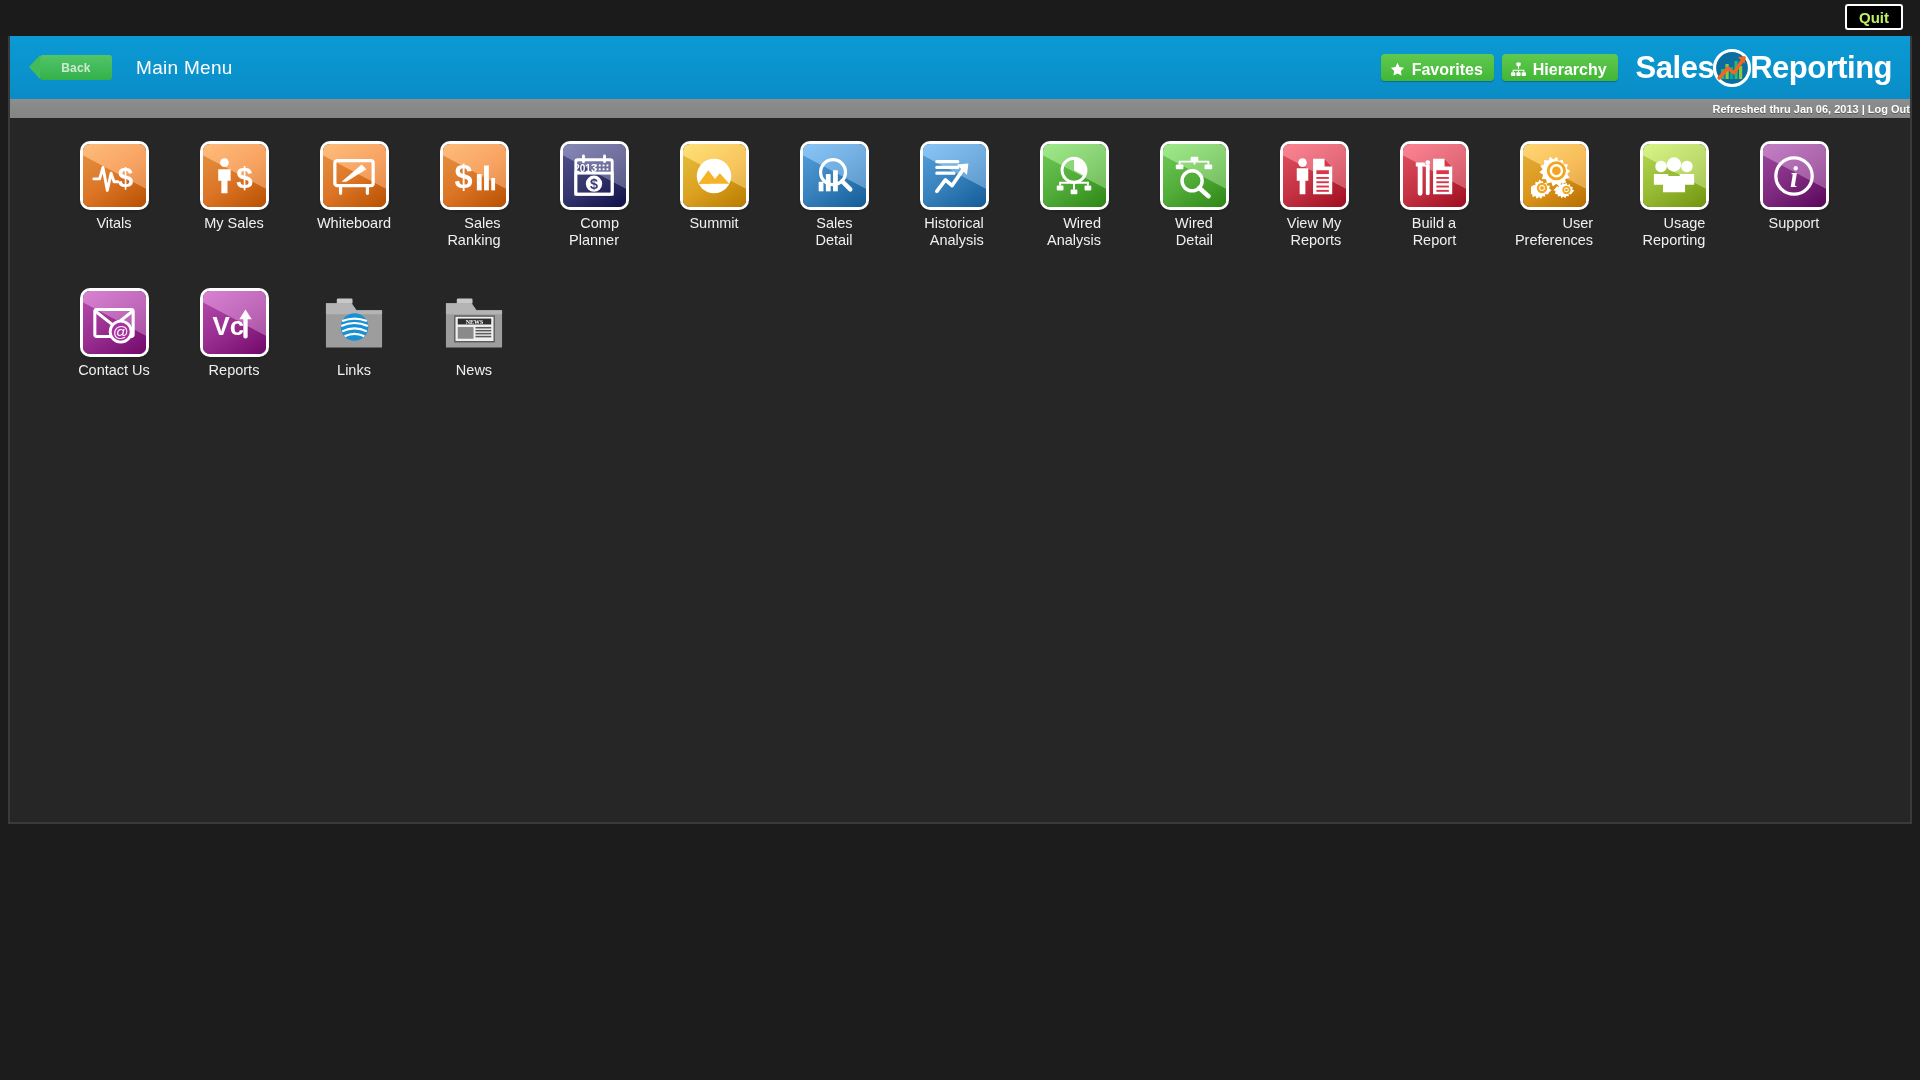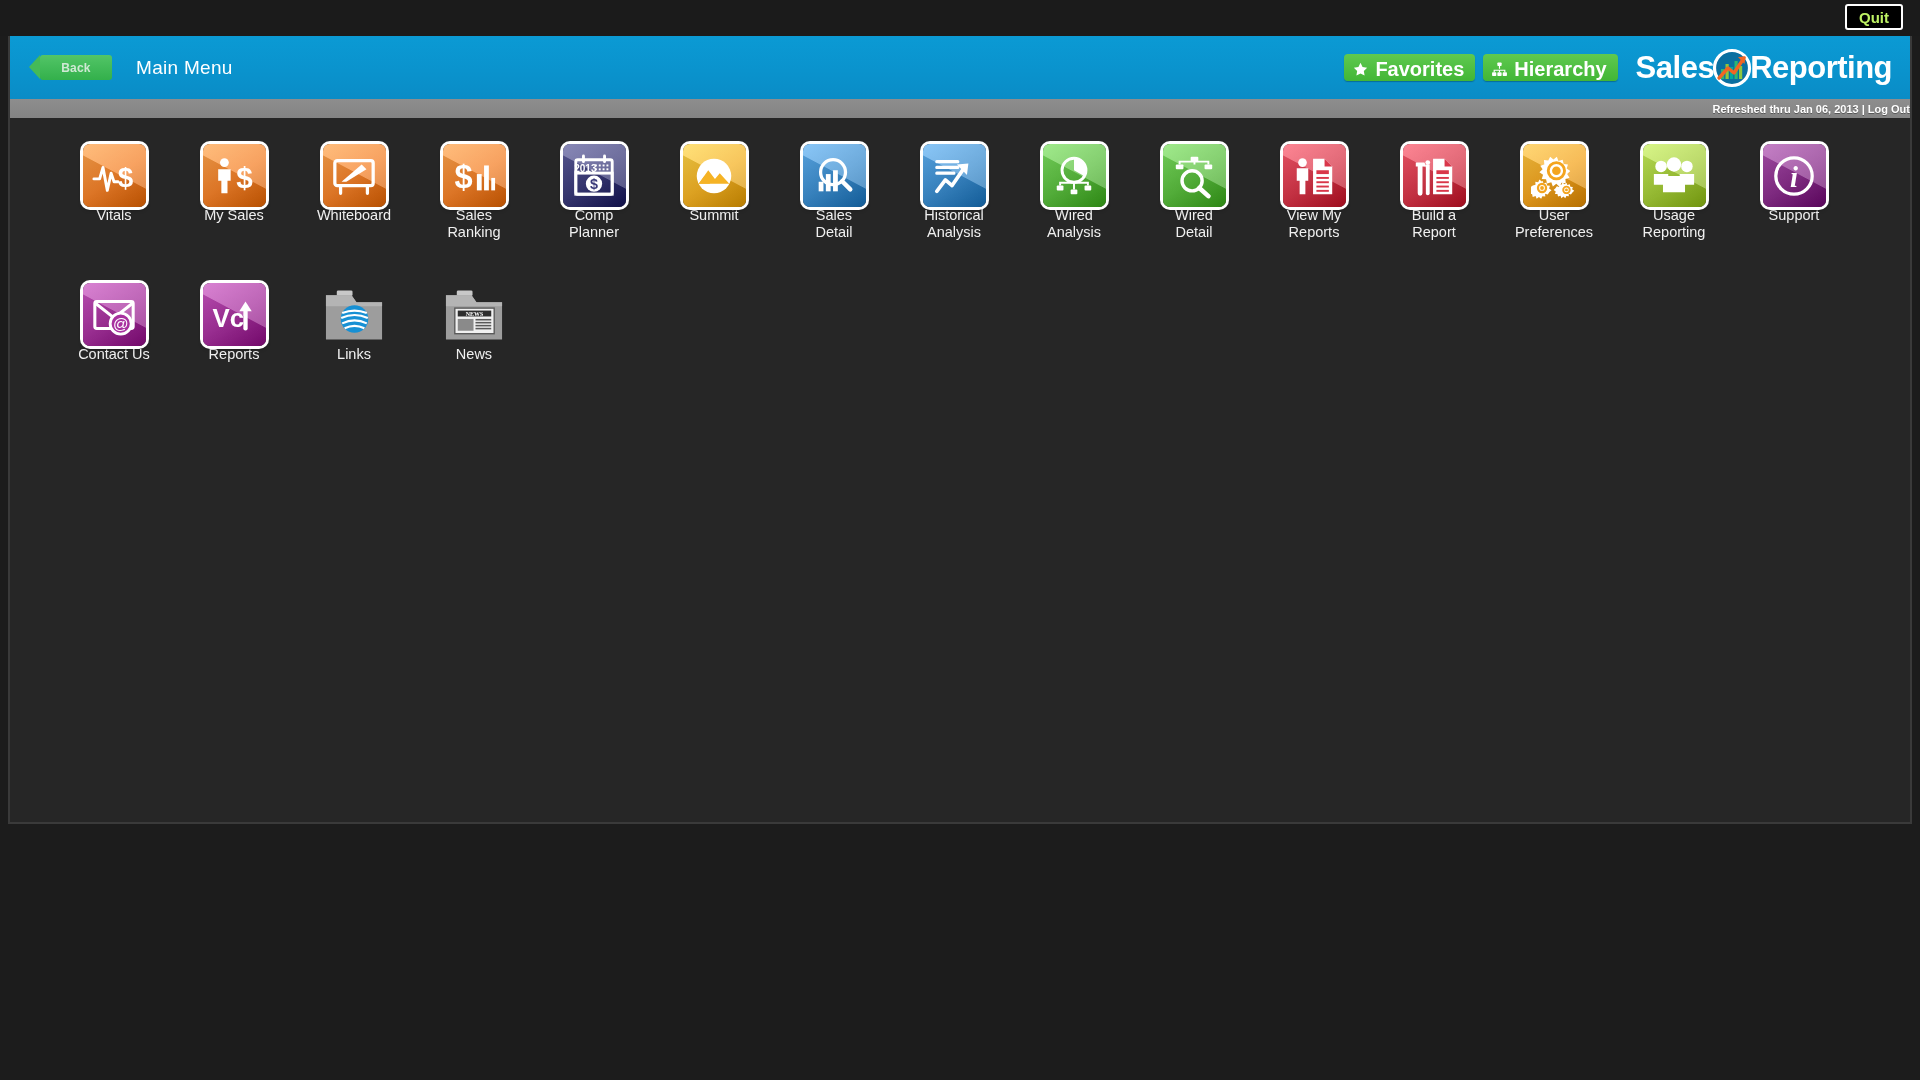--- a/index.html
+++ b/index.html
@@ -73,21 +73,21 @@
 
   #header-right {
     position: absolute; right: 12px; top: 0; height: 63px;
     display: flex; align-items: center; gap: 8px;
   }
   .hdr-btn {
     height: 27px; padding: 4px 11px 0 8px;
     background: linear-gradient(to bottom,#5fc94f 0%, #42b636 100%);
     border-radius: 4px;
     display: flex; align-items: center; gap: 6px;
-    color: #ffffff; font-size: 20px; font-weight: bold;
+    color: #ffffff; font-size: 16px; font-weight: bold;
     cursor: pointer;
     box-shadow: 0 1px 1px rgba(0,0,0,.25);
   }
   .hdr-btn svg { display: block; }
 
   #logo-block {
     display: flex; align-items: center;
     margin-left: 10px; margin-right: 6px;
     position: relative;
   }
@@ -142,21 +142,22 @@
   }
   .tile-icon::after {
     
     content: "";
     position: absolute; left: 0; top: 0; right: 0; bottom: 0;
     background: linear-gradient(208deg, rgba(255,255,255,.26) 0%, rgba(255,255,255,.26) 46%, rgba(0,0,0,.10) 47%, rgba(0,0,0,.10) 100%);
     pointer-events: none;
   }
   .tile-icon svg { position: relative; z-index: 1; display: block; }
   .tile-label {
-    font-size: 14.5px; color: #f0f0f0; text-align: center;
+    margin-top: 8px;
+    font-size: 14.5px; color: #f0f0f0; text-align: right;
     line-height: 1.18;
     max-width: 112px;
   }
 
   
   .folder-icon {
     width: 63px; height: 63px;
     position: relative;
     display: flex; align-items: center; justify-content: center;
   }

